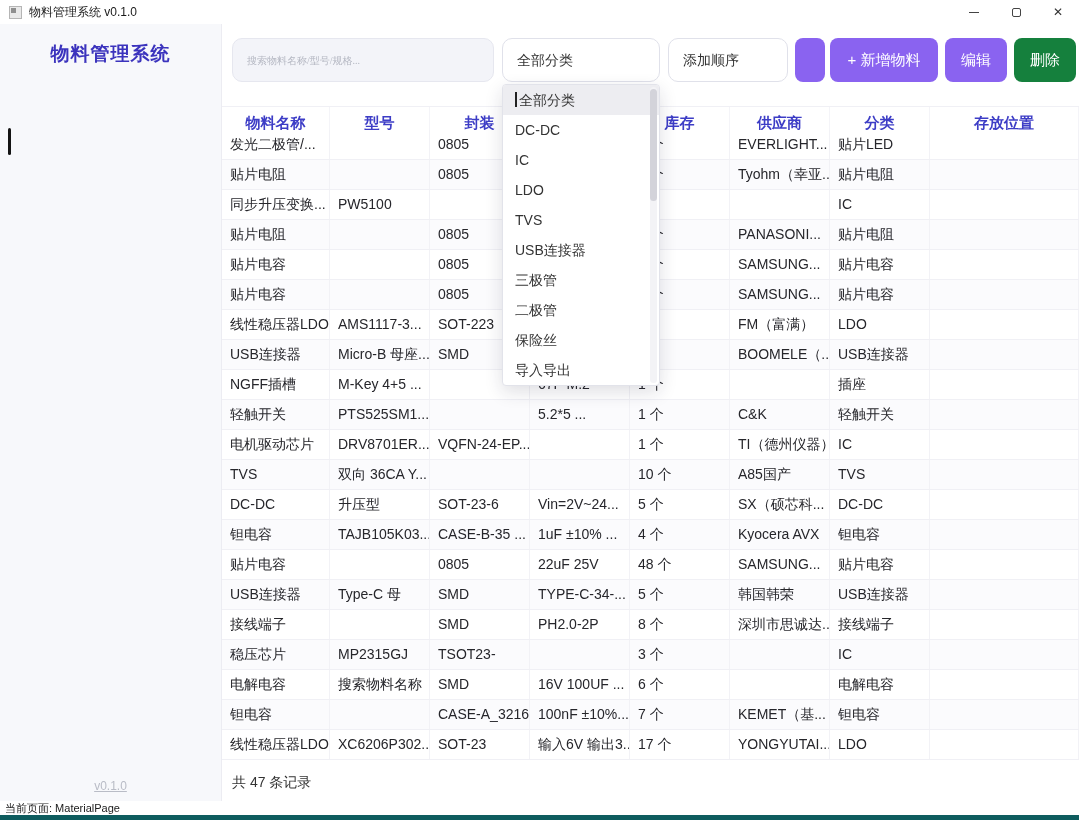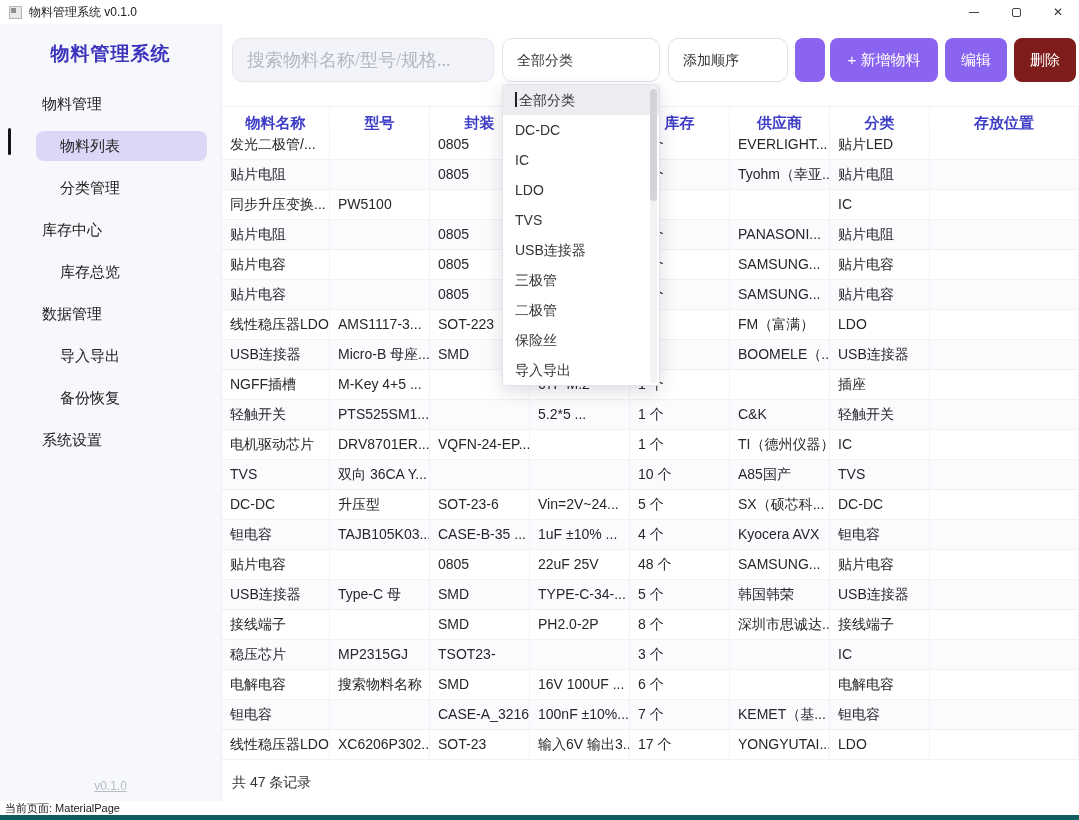--- a/index.html
+++ b/index.html
@@ -25,28 +25,28 @@
   .menu-item.sub { padding-left:60px; }
   .menu-item.selected { height:30px; line-height:30px; margin:6px 14px 6px 36px; padding-left:24px; background:#dcd6f7; border-radius:8px; }
   .sel-indicator { position:absolute; left:8px; top:104px; width:3px; height:27px; background:#141414; border-radius:2px; }
   .version { position:absolute; bottom:8px; left:0; right:0; text-align:center; font-size:12px; color:#b9bcc6;text-decoration:underline; }
 
   
   .main { position:absolute; left:222px; top:24px; right:0; bottom:19px; background:#fff; }
 
   
   .search { position:absolute; left:10px; top:14px; width:262px; height:44px; background:#f3f4f9; border:1px solid #e6e7ef; border-radius:10px; overflow:hidden; }
-  .search input { width:100%; height:100%; border:none; outline:none; background:transparent; font-size:18px; padding:0 14px; color:#1d4ed8; font-family:Liberation Serif, serif; }
+  .search input { width:100%; height:100%; border:none; outline:none; background:transparent; font-size:10px; padding:0 14px; color:#1d4ed8; font-family:Liberation Serif, serif; }
   .search input::placeholder { color:#b4b7c2; }
   .combo { position:absolute; top:14px; height:44px; background:#fff; border:1px solid #e0e1ea; border-radius:10px; line-height:42px; padding-left:14px; font-size:14px; color:#333; cursor:pointer; }
   #combo-cat { left:280px; width:158px; }
   #combo-order { left:446px; width:120px; }
   .btn { position:absolute; top:14px; height:44px; border:none; border-radius:8px; color:#fff; font-size:15px; cursor:pointer; font-family:inherit; }
   .btn-purple { background:#8a63f0; }
-  .btn-red { background:#7f1d1d; }
+  .btn-red { background:#15803d; }
   #btn-icon { left:573px; width:30px; }
   #btn-add { left:608px; width:108px; }
   #btn-edit { left:723px; width:62px; }
   #btn-del { left:792px; width:62px; }
 
   
   .thead { position:absolute; top:82px; left:0; right:0; height:33px; display:flex; border-top:1px solid #f0f0f5; border-bottom:1px solid #e8e8f0; background:#fff; }
   .th { flex:none; line-height:32px; text-align:center; font-weight:bold; font-size:15px; color:#3d3dc6; border-right:1px solid #f4f4f8; overflow:hidden; white-space:nowrap; }
   .tbody { position:absolute; top:106px; left:0; right:0; }
   .tr { display:flex; height:30px; border-bottom:1px solid #f0f0f5; background:#fff; }
@@ -81,31 +81,20 @@
       <div class="wbtn">
           <span class="max-glyph"></span>
         </div>
       <div class="wbtn">✕</div>
     </div>
   </div>
 
   <aside class="sidebar">
     <div class="sidebar-title">物料管理系统</div>
     <div class="sel-indicator"></div>
-    <nav class="menu">
-        <div class="menu-item">物料管理</div>
-        <div class="menu-item sub selected">物料列表</div>
-        <div class="menu-item sub">分类管理</div>
-        <div class="menu-item">库存中心</div>
-        <div class="menu-item sub">库存总览</div>
-        <div class="menu-item">数据管理</div>
-        <div class="menu-item sub">导入导出</div>
-        <div class="menu-item sub">备份恢复</div>
-        <div class="menu-item">系统设置</div>
-      </nav>
     <div class="version">v0.1.0</div>
   </aside>
 
   <div class="main">
 
     <div class="search">
       <input type="text" placeholder="搜索物料名称/型号/规格..." style="">
     </div>
     <div class="combo" id="combo-cat">全部分类</div>
     <div class="combo" id="combo-order">添加顺序</div>

